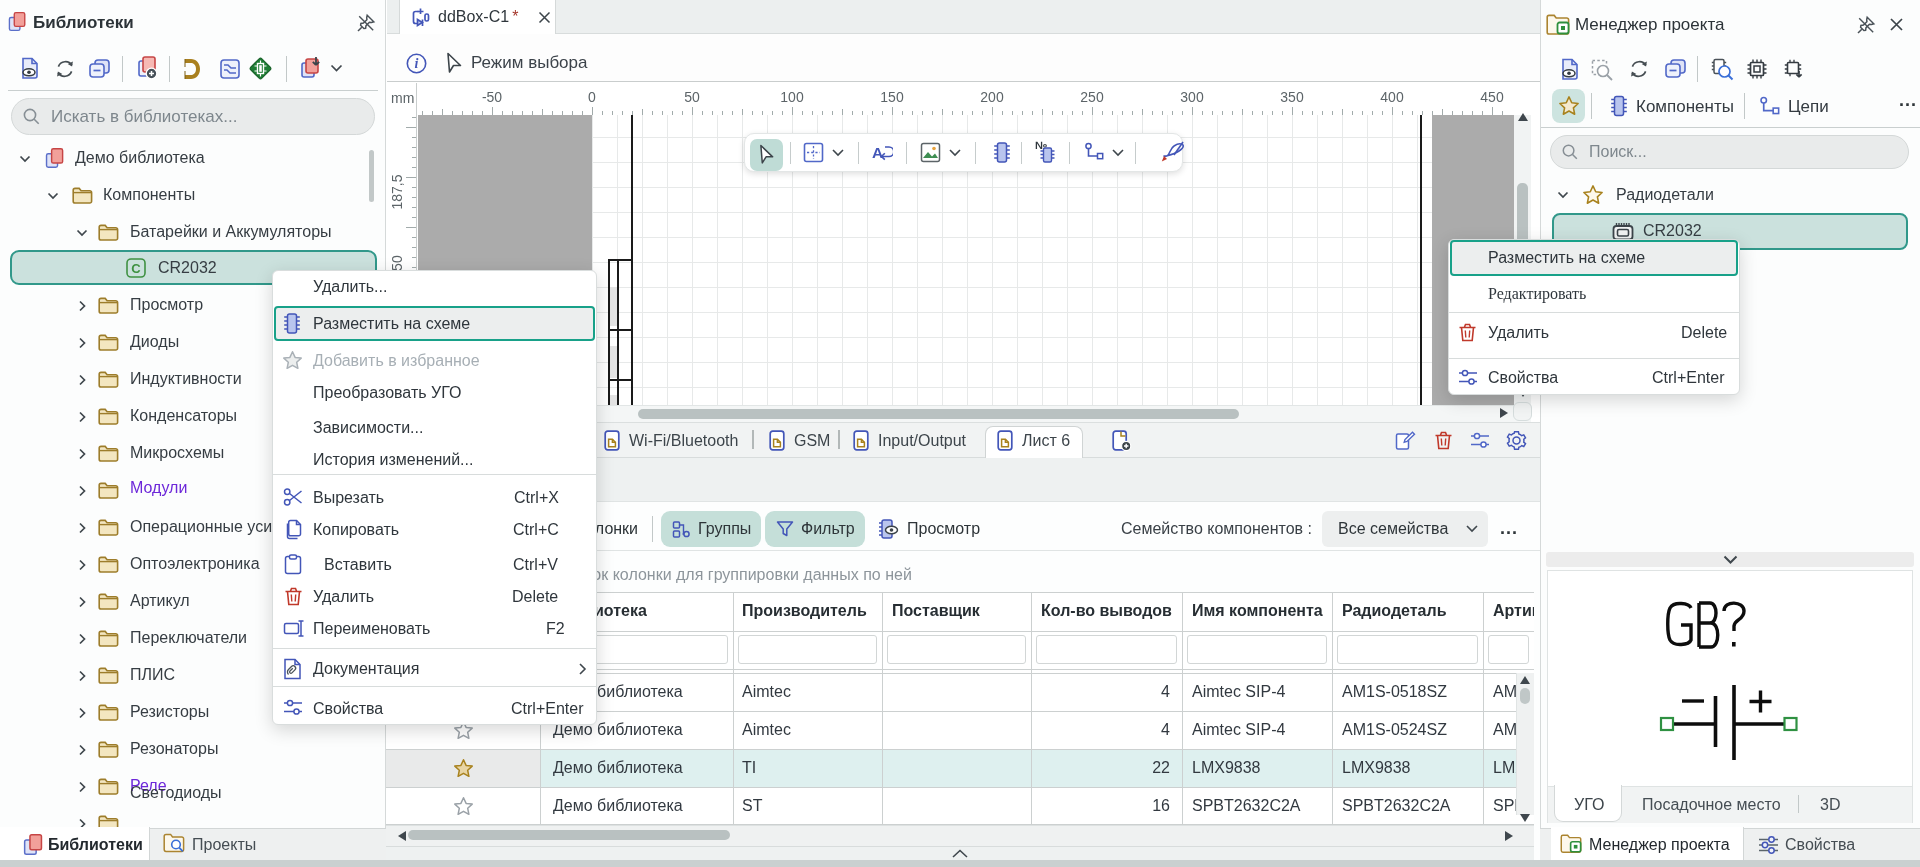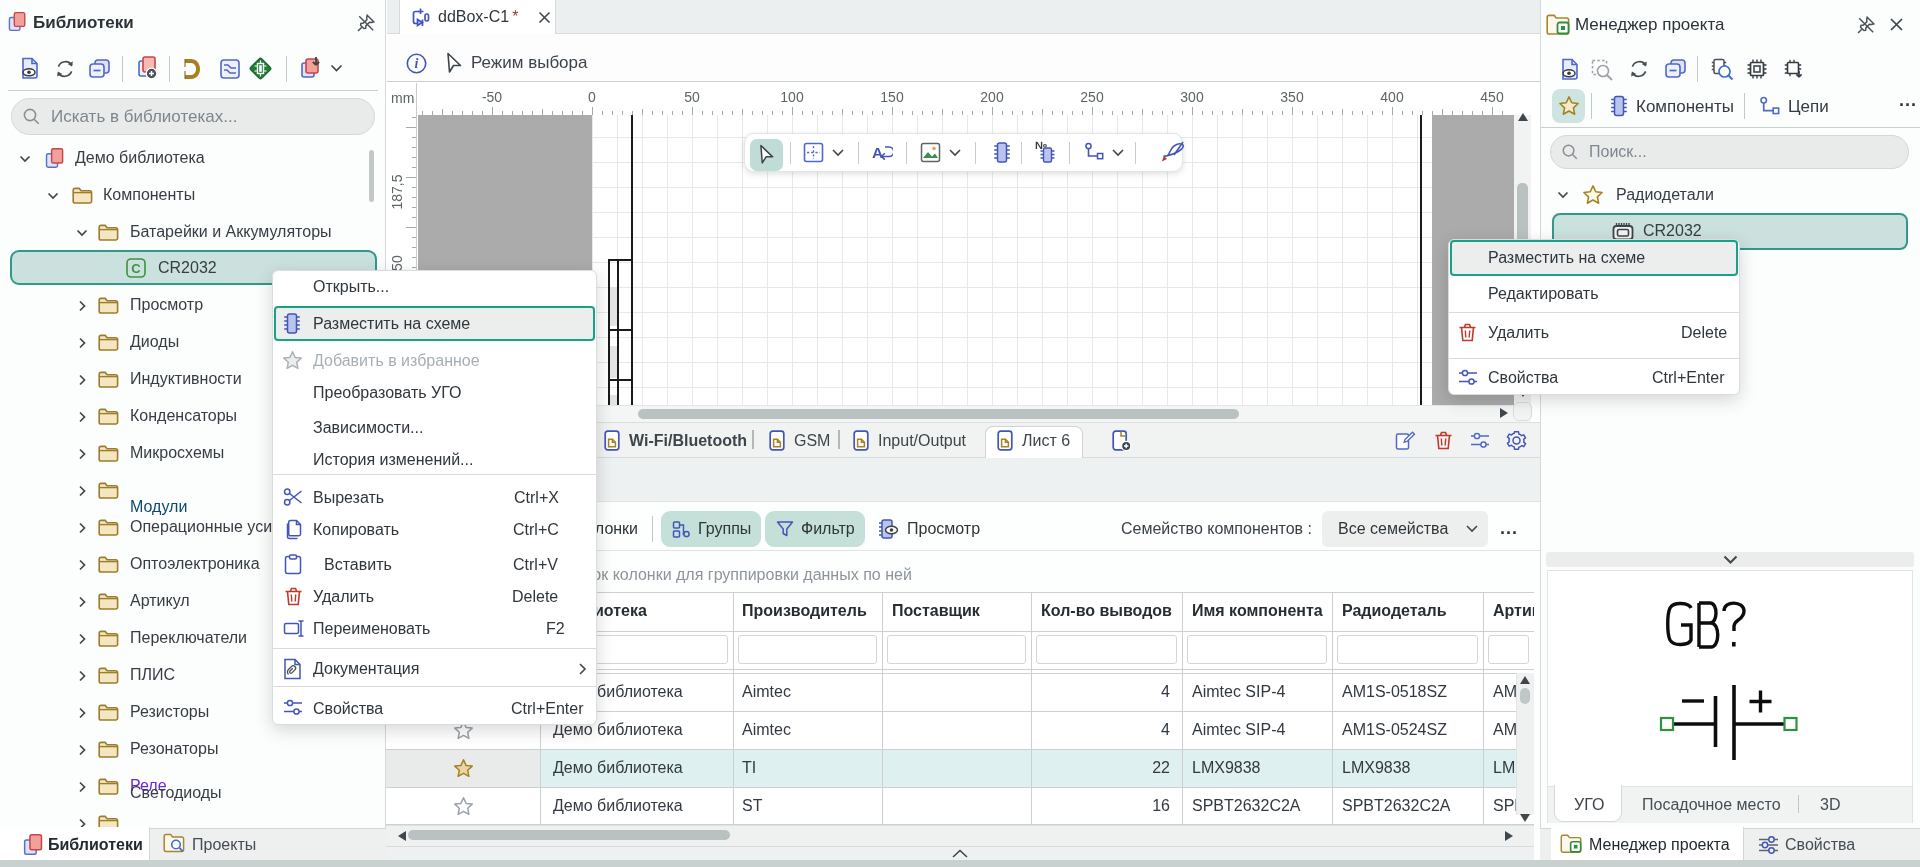--- a/index.html
+++ b/index.html
@@ -184,21 +184,21 @@
     <path d="M1.4 5.6h18" stroke="#9d7d2b" stroke-width="1.4"></path>
   </svg>
 <div class="abs" style="left:130px;top:444px;font-size:16px;color:#363d43">Микросхемы</div>
 <svg class="abs" style="left:75px;top:484px" width="14" height="14" viewBox="0 0 14 14">
     <path d="M5 2.5l4.5 4.5L5 11.5" fill="none" stroke="#3f474d" stroke-width="1.7"></path>
   </svg>
 <svg class="abs" style="left:98px;top:482px" width="21" height="17" viewBox="0 0 21 17">
     <path d="M1.2 3.2a1.8 1.8 0 0 1 1.8-1.8h4.2l1.9 2.4h8.7a1.8 1.8 0 0 1 1.8 1.8v8.6a1.8 1.8 0 0 1-1.8 1.8H3a1.8 1.8 0 0 1-1.8-1.8z" fill="#f3e6c0" stroke="#9d7d2b" stroke-width="1.6"></path>
     <path d="M1.4 5.6h18" stroke="#9d7d2b" stroke-width="1.4"></path>
   </svg>
-<div class="abs" style="left:130px;top:498px;font-size:16px;color:#0c4a6e">Модули</div>
+<div class="abs" style="left:130px;top:479px;font-size:16px;color:#6d28d9">Модули</div>
 <svg class="abs" style="left:75px;top:521px" width="14" height="14" viewBox="0 0 14 14">
     <path d="M5 2.5l4.5 4.5L5 11.5" fill="none" stroke="#3f474d" stroke-width="1.7"></path>
   </svg>
 <svg class="abs" style="left:98px;top:519px" width="21" height="17" viewBox="0 0 21 17">
     <path d="M1.2 3.2a1.8 1.8 0 0 1 1.8-1.8h4.2l1.9 2.4h8.7a1.8 1.8 0 0 1 1.8 1.8v8.6a1.8 1.8 0 0 1-1.8 1.8H3a1.8 1.8 0 0 1-1.8-1.8z" fill="#f3e6c0" stroke="#9d7d2b" stroke-width="1.6"></path>
     <path d="M1.4 5.6h18" stroke="#9d7d2b" stroke-width="1.4"></path>
   </svg>
 <div class="abs" style="left:130px;top:518px;font-size:16px;color:#363d43">Операционные усилители</div>
 <svg class="abs" style="left:75px;top:558px" width="14" height="14" viewBox="0 0 14 14">
     <path d="M5 2.5l4.5 4.5L5 11.5" fill="none" stroke="#3f474d" stroke-width="1.7"></path>
@@ -523,21 +523,21 @@
     <div style="position:absolute;right:0;top:212px;width:10px;height:1px;background:#a2abab;"></div>
     <div style="position:absolute;right:0;top:222px;width:4px;height:1px;background:#a2abab;"></div>
     <div style="position:absolute;right:0;top:232px;width:4px;height:1px;background:#a2abab;"></div>
     <div style="position:absolute;right:0;top:242px;width:4px;height:1px;background:#a2abab;"></div>
     <div style="position:absolute;right:0;top:252px;width:4px;height:1px;background:#a2abab;"></div>
     <div style="position:absolute;right:0;top:262px;width:10px;height:1px;background:#a2abab;"></div>
     <div style="position:absolute;right:0;top:272px;width:4px;height:1px;background:#a2abab;"></div>
     <div style="position:absolute;right:0;top:282px;width:4px;height:1px;background:#a2abab;"></div>
   </div>
 <div class="abs" id="sheettabs"></div>
-<div class="stab" style="left:604px;font-weight:bold;"><svg width="16" height="21" viewBox="0 0 16 21" style="margin-right:9px">
+<div class="stab" style="left:604px;"><svg width="16" height="21" viewBox="0 0 16 21" style="margin-right:9px">
       <rect x="1.2" y="1.2" width="13.6" height="18.6" rx="2.5" fill="#fff" stroke="#4356b8" stroke-width="1.7"></rect>
       <path d="M4.6 9.2h3.8l3 3v4.6H4.6z" fill="#fff" stroke="#a8821e" stroke-width="1.5"></path>
       <path d="M8.4 9.2v3h3" fill="none" stroke="#a8821e" stroke-width="1.5"></path>
     </svg>Wi-Fi/Bluetooth</div>
 <div class="abs" style="left:752px;top:430px;width:1.5px;height:19px;background:#b2b8b8"></div>
 <div class="stab" style="left:769px;"><svg width="16" height="21" viewBox="0 0 16 21" style="margin-right:9px">
       <rect x="1.2" y="1.2" width="13.6" height="18.6" rx="2.5" fill="#fff" stroke="#4356b8" stroke-width="1.7"></rect>
       <path d="M4.6 9.2h3.8l3 3v4.6H4.6z" fill="#fff" stroke="#a8821e" stroke-width="1.5"></path>
       <path d="M8.4 9.2v3h3" fill="none" stroke="#a8821e" stroke-width="1.5"></path>
     </svg>GSM</div>
@@ -840,21 +840,21 @@
 <svg class="abs" style="left:1758px;top:834px" width="21" height="21" viewBox="0 0 21 21">
     <path d="M1 5.5h19M1 11h19M1 16.5h19" stroke="#5a646b" stroke-width="1.7"></path>
     <circle cx="13.5" cy="5.5" r="2.7" fill="#eef1fb" stroke="#4356b8" stroke-width="1.5"></circle>
     <circle cx="7" cy="11" r="2.7" fill="#eef1fb" stroke="#4356b8" stroke-width="1.5"></circle>
     <circle cx="13.5" cy="16.5" r="2.7" fill="#eef1fb" stroke="#4356b8" stroke-width="1.5"></circle>
   </svg>
 <div class="btab" style="left:1785px;color:#454d53;">Свойства</div>
 <div class="abs" id="strip"></div>
 
 <div class="menu" style="left:272px;top:270px;width:325px;height:455px;"></div>
-<div class="abs" style="left:313px;top:278px;font-size:16px;color:#2f363c;z-index:60;">Открыть...</div>
+<div class="abs" style="left:313px;top:278px;font-size:16px;color:#2f363c;z-index:60;">Удалить...</div>
 <div class="abs" style="left:274px;top:306px;width:321px;height:35px;background:#eceeee;border:2px solid #18a189;border-radius:4px;z-index:55;"></div>
 <svg class="abs" style="left:283px;top:312px;z-index:60" width="18" height="23" viewBox="0 0 18 23">
     <rect x="4.5" y="2" width="9" height="19" rx="2" fill="#b9c5ee" stroke="#4356b8" stroke-width="1.5"></rect>
     <path d="M4.5 5h-3.3M4.5 9h-3.3M4.5 13h-3.3M4.5 17h-3.3M13.5 5h3.3M13.5 9h3.3M13.5 13h3.3M13.5 17h3.3" stroke="#4356b8" stroke-width="1.5"></path>
   </svg>
 <div class="abs" style="left:313px;top:315px;font-size:16px;color:#2f363c;z-index:60;">Разместить на схеме</div>
 <svg class="abs" style="left:282px;top:350px;z-index:60" width="21" height="20" viewBox="0 0 21 20">
     <path d="M10.5 1.8l2.6 5.6 6.1.7-4.5 4.2 1.2 6-5.4-3-5.4 3 1.2-6L1.8 8.1l6.1-.7z" fill="#eceeee" stroke="#aab1b7" stroke-width="1.5" stroke-linejoin="round"></path>
   </svg>
 <div class="abs" style="left:313px;top:352px;font-size:16px;color:#a7afb5;z-index:60;">Добавить в избранное</div>
@@ -912,21 +912,21 @@
     <path d="M1 5h18M1 13.5h18" stroke="#4356b8" stroke-width="1.6"></path>
     <circle cx="7" cy="5" r="2.6" fill="#fff" stroke="#4356b8" stroke-width="1.5"></circle>
     <circle cx="13.5" cy="13.5" r="2.6" fill="#fff" stroke="#4356b8" stroke-width="1.5"></circle>
   </svg>
 <div class="abs" style="left:313px;top:700px;font-size:16px;color:#2f363c;z-index:60;">Свойства</div>
 <div class="abs" style="left:511px;top:700px;font-size:16px;color:#2f363c;z-index:60;">Ctrl+Enter</div>
 
 <div class="menu" style="left:1448px;top:239px;width:292px;height:156px;"></div>
 <div class="abs" style="left:1450px;top:240px;width:288px;height:36px;background:#eceeee;border:2px solid #18a189;border-radius:4px;z-index:55;"></div>
 <div class="abs" style="left:1488px;top:249px;font-size:16px;color:#2f363c;z-index:60;">Разместить на схеме</div>
-<div class="abs" style="left:1488px;top:285px;font-size:16px;color:#2f363c;z-index:60;">Редактировать</div>
+<div class="abs" style="left:1488px;top:285px;font-size:16px;color:#2f363c;z-index:60;font-family:Liberation Serif, serif;">Редактировать</div>
 <div class="abs" style="left:1449px;top:312px;width:290px;height:1px;background:#d8dcdc;z-index:60;"></div>
 <svg class="abs" style="left:1458px;top:322px;z-index:60" width="19" height="21" viewBox="0 0 19 21">
     <path d="M3.5 5.5l1.3 13h9.4l1.3-13" fill="none" stroke="#c0392b" stroke-width="1.6"></path>
     <path d="M1.5 5.5h16M6.5 5l1-2.5h4l1 2.5" fill="none" stroke="#c0392b" stroke-width="1.6"></path>
     <path d="M7.3 8.5l.5 7M11.7 8.5l-.5 7" stroke="#c0392b" stroke-width="1.4"></path>
   </svg>
 <div class="abs" style="left:1488px;top:324px;font-size:16px;color:#2f363c;z-index:60;">Удалить</div>
 <div class="abs" style="left:1681px;top:324px;font-size:16px;color:#2f363c;z-index:60;">Delete</div>
 <div class="abs" style="left:1449px;top:358px;width:290px;height:1px;background:#d8dcdc;z-index:60;"></div>
 <svg class="abs" style="left:1458px;top:368px;z-index:60" width="20" height="19" viewBox="0 0 20 19">

